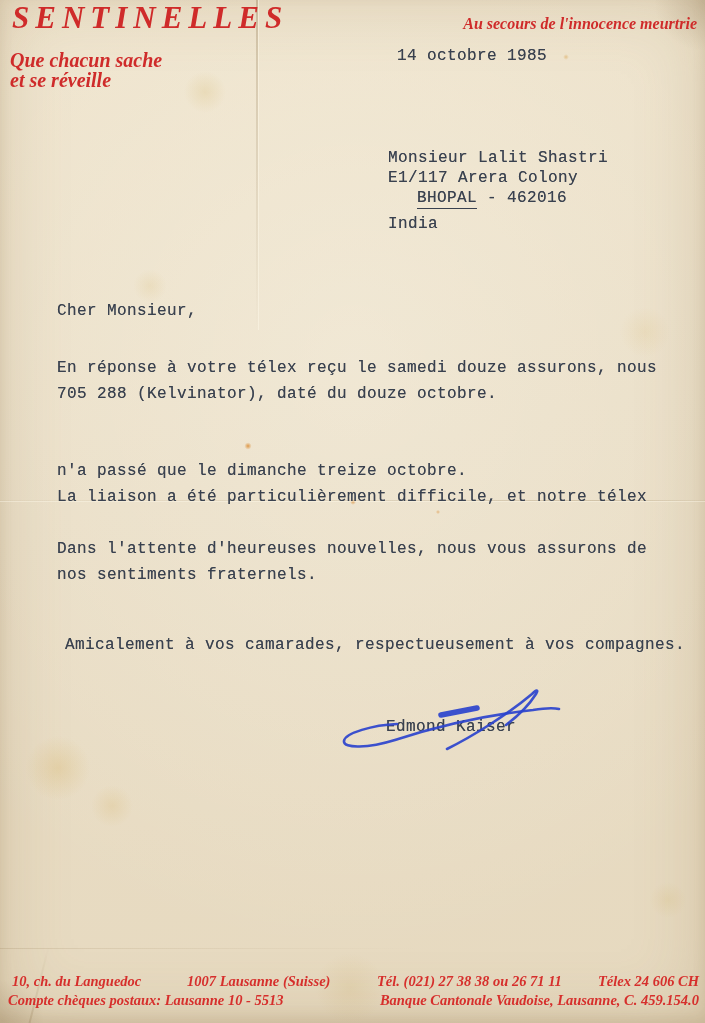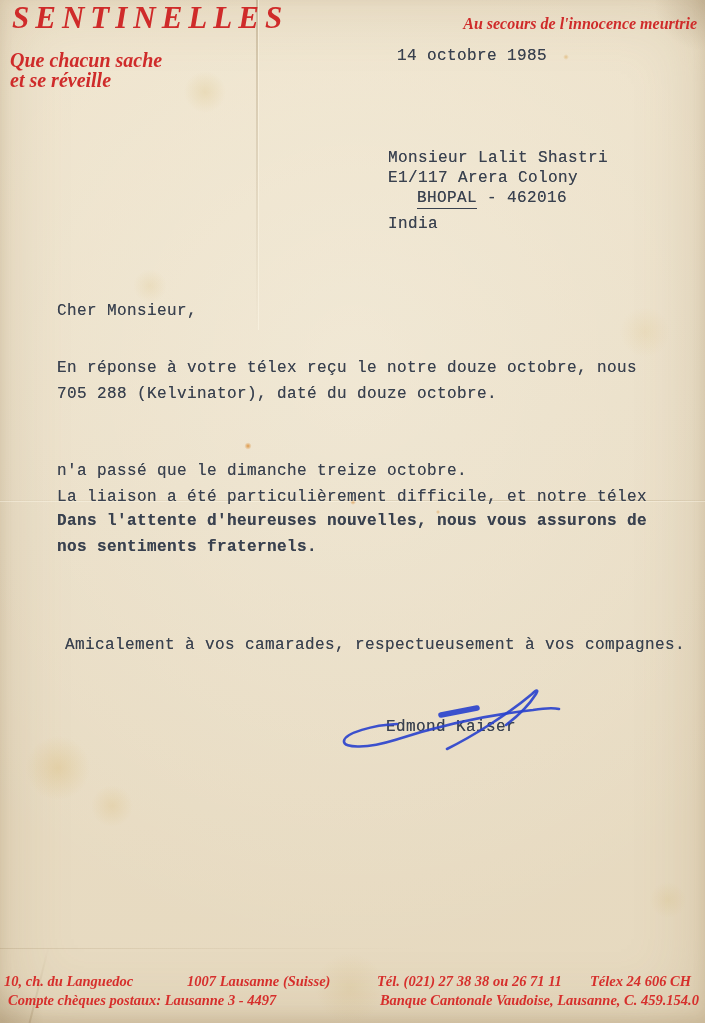--- a/index.html
+++ b/index.html
@@ -53,31 +53,31 @@
     font-size:20px;font-weight:bold;font-style:italic;color:#cf2b2a;line-height:20px;}
   
   .tw{font-family:"Liberation Mono", monospace;font-size:16px;letter-spacing:.4px;
       color:#39414f;text-shadow:0 0 .5px rgba(57,65,79,.65);}
   .date{position:absolute;left:388px;top:44px;line-height:24px;margin-left:9px;}
   .recipient{position:absolute;left:388px;top:148px;line-height:20px;}
   .recipient .country{margin-top:6px;}
   .u{border-bottom:1.5px solid #39414f;padding-bottom:1px;margin-left:29px;}
   .salutation{position:absolute;left:57px;top:298px;line-height:26px;}
   .para{position:absolute;left:57px;line-height:26px;white-space:nowrap;}
-  .p1{top:355px;} .p2{top:458px;} .p3{top:508px;font-weight:bold;} .p4{top:632px;margin-left:8px;}
+  .p1{top:355px;} .p2{top:458px;} .p3{top:536px;} .p4{top:632px;margin-left:8px;}
   
   .typed-name{position:absolute;left:386px;top:716px;line-height:22px;}
   .sig-svg{position:absolute;left:335px;top:680px;width:240px;height:78px;}
   .sig-svg path{fill:none;stroke:#2b43cd;stroke-linecap:round;opacity:.92;}
   
   .footer-row{position:absolute;left:0;width:705px;height:18px;
     font-size:14.5px;font-weight:bold;font-style:italic;color:#d62f2c;line-height:18px;}
   .fr1{top:972px;} .fr2{top:991px;}
   .footer-row span{position:absolute;white-space:nowrap;}
-  .f-address{left:4px;} .f-city{left:187px;} .f-phone{left:377px;} .f-telex{right:14px;font-style:italic;}
+  .f-address{left:12px;} .f-city{left:187px;} .f-phone{left:377px;} .f-telex{right:6px;font-style:italic;}
   .f-postal{left:8px;} .f-bank{right:6px;}
 </style>
 </head>
 <body>
 
 <div class="paper">
   <div class="stains"></div>
   <div class="crease crease-v"></div>
   <div class="crease crease-h1"></div>
   <div class="crease crease-h2"></div>
@@ -95,21 +95,21 @@
   <div class="tw recipient">
     <div>Monsieur Lalit Shastri</div>
     <div>E1/117 Arera Colony</div>
     <div><span class="u">BHOPAL</span><span> - 462016</span></div>
     <div class="country">India</div>
   </div>
 
   <div class="tw salutation">Cher Monsieur,</div>
 
   <div class="tw para p1">
-    <div>En réponse à votre télex reçu le notre douze octobre, nous</div>
+    <div>En réponse à votre télex reçu le samedi douze assurons, nous</div>
     <div>705 288 (Kelvinator), daté du douze octobre.</div>
   </div>
 
   <div class="tw para p2">
     <div>n'a passé que le dimanche treize octobre.</div>
     <div>La liaison a été particulièrement difficile, et notre télex</div>
   </div>
 
   <div class="tw para p3">
     <div>Dans l'attente d'heureuses nouvelles, nous vous assurons de</div>
@@ -127,16 +127,16 @@
     <path d="M 112,69 C 138,56 172,35 197,14 C 201,10 204,9 201,14 C 194,25 183,36 171,45" stroke-width="2.6"></path>
   </svg>
 
   <div class="footer-row fr1">
     <span class="f-address">10, ch. du Languedoc</span>
     <span class="f-city">1007 Lausanne (Suisse)</span>
     <span class="f-phone">Tél. (021) 27 38 38 ou 26 71 11</span>
     <span class="f-telex">Télex 24 606 CH</span>
   </div>
   <div class="footer-row fr2">
-    <span class="f-postal">Compte chèques postaux: Lausanne 3 - 4497</span>
+    <span class="f-postal">Compte chèques postaux: Lausanne 10 - 5513</span>
     <span class="f-bank">Banque Cantonale Vaudoise, Lausanne, C. 459.154.0</span>
   </div>
 </div>
 
 </body></html>

